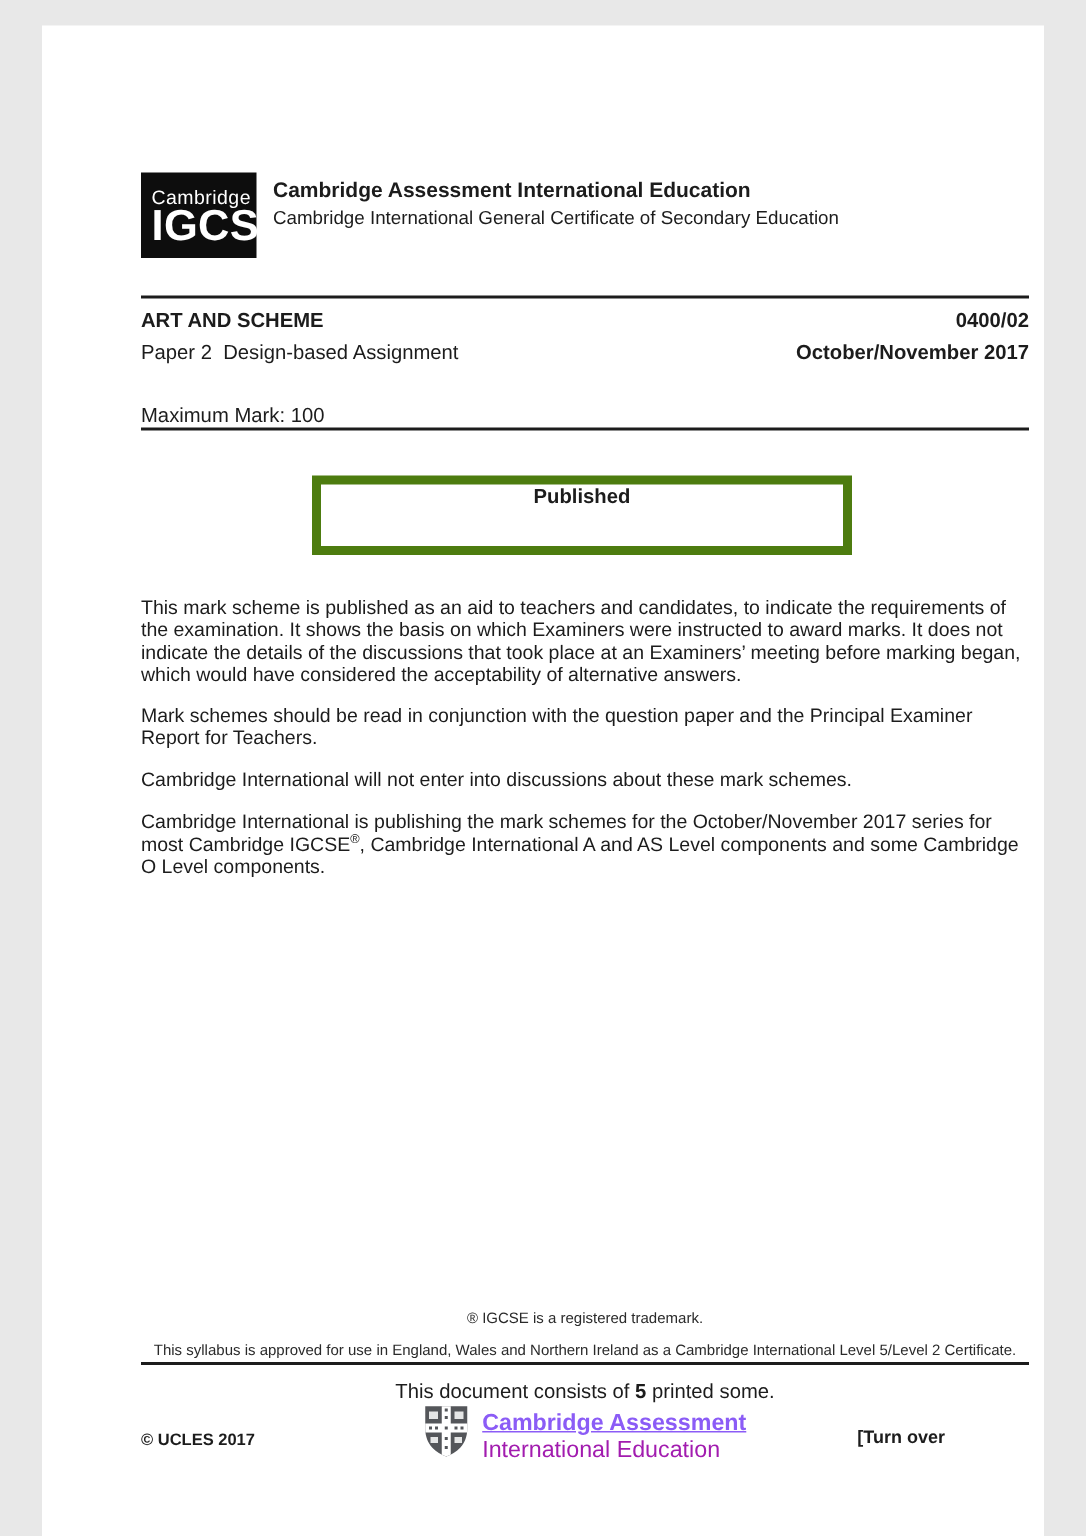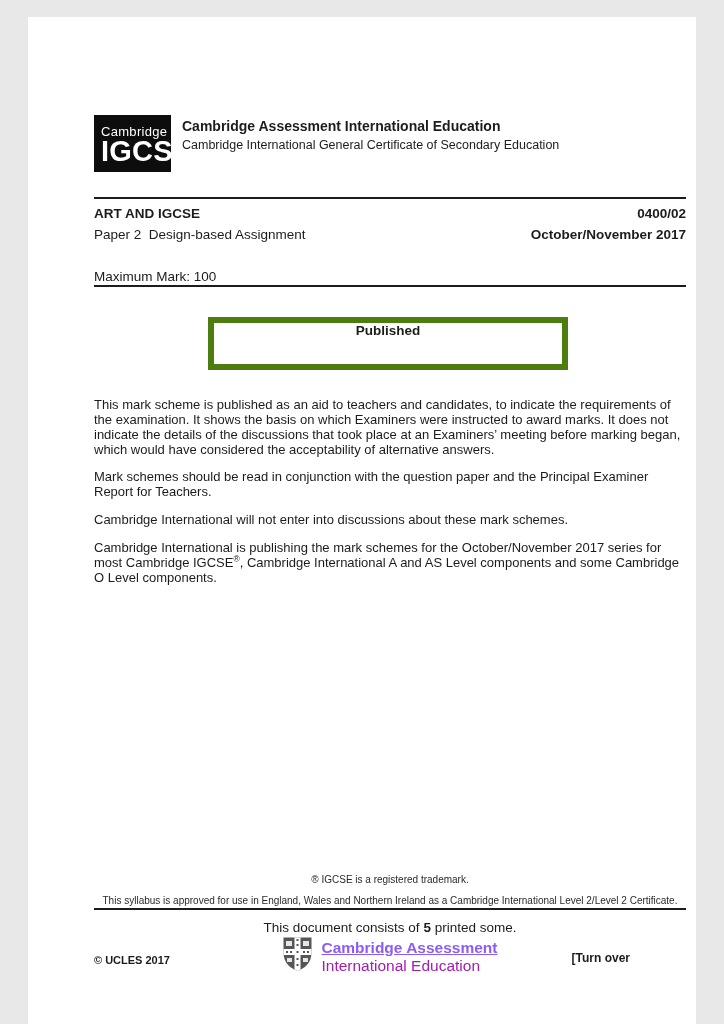--- a/index.html
+++ b/index.html
@@ -100,21 +100,21 @@
   <div class="brand-logo">
     <span class="l1">Cambridge</span>
     <span class="l2">IGCSE</span>
   </div>
   <div class="org">Cambridge Assessment International Education</div>
   <div class="qual">Cambridge International General Certificate of Secondary Education</div>
 
   <div class="rule rule1"></div>
 
   <div class="trow trow1">
-    <span class="b">ART AND IGCSE</span>
+    <span class="b">ART AND SCHEME</span>
     <span class="b">0400/02</span>
   </div>
   <div class="trow trow2">
     <span class="pre">Paper 2  Design-based Assignment</span>
     <span class="b">October/November 2017</span>
   </div>
   <div class="trow trow4">
     <span>Maximum Mark: 100</span>
   </div>
 
@@ -123,21 +123,21 @@
   <div class="published-box">
     <span>Published</span>
   </div>
 
   <div class="bodytext p1">This mark scheme is published as an aid to teachers and candidates, to indicate the requirements of the examination. It shows the basis on which Examiners were instructed to award marks. It does not indicate the details of the discussions that took place at an Examiners’ meeting before marking began, which would have considered the acceptability of alternative answers.</div>
   <div class="bodytext p2">Mark schemes should be read in conjunction with the question paper and the Principal Examiner Report for Teachers.</div>
   <div class="bodytext p3">Cambridge International will not enter into discussions about these mark schemes.</div>
   <div class="bodytext p4"><span>Cambridge International is publishing the mark schemes for the October/November 2017 series for most Cambridge IGCSE</span><span class="supr">®</span><span>, Cambridge International A and AS Level components and some Cambridge O Level components.</span></div>
 
   <div class="footnote fn1">® IGCSE is a registered trademark.</div>
-  <div class="footnote fn2">This syllabus is approved for use in England, Wales and Northern Ireland as a Cambridge International Level 2/Level 2 Certificate.</div>
+  <div class="footnote fn2">This syllabus is approved for use in England, Wales and Northern Ireland as a Cambridge International Level 5/Level 2 Certificate.</div>
 
   <div class="rule rule3"></div>
 
   <div class="consists"><span>This document consists of </span><span class="b">5</span><span> printed some.</span></div>
 
   <div class="footer-logo">
     <span>
       <svg width="31" height="37" viewBox="0 0 31 37">
         <defs>
           <clipPath id="shieldClip">

